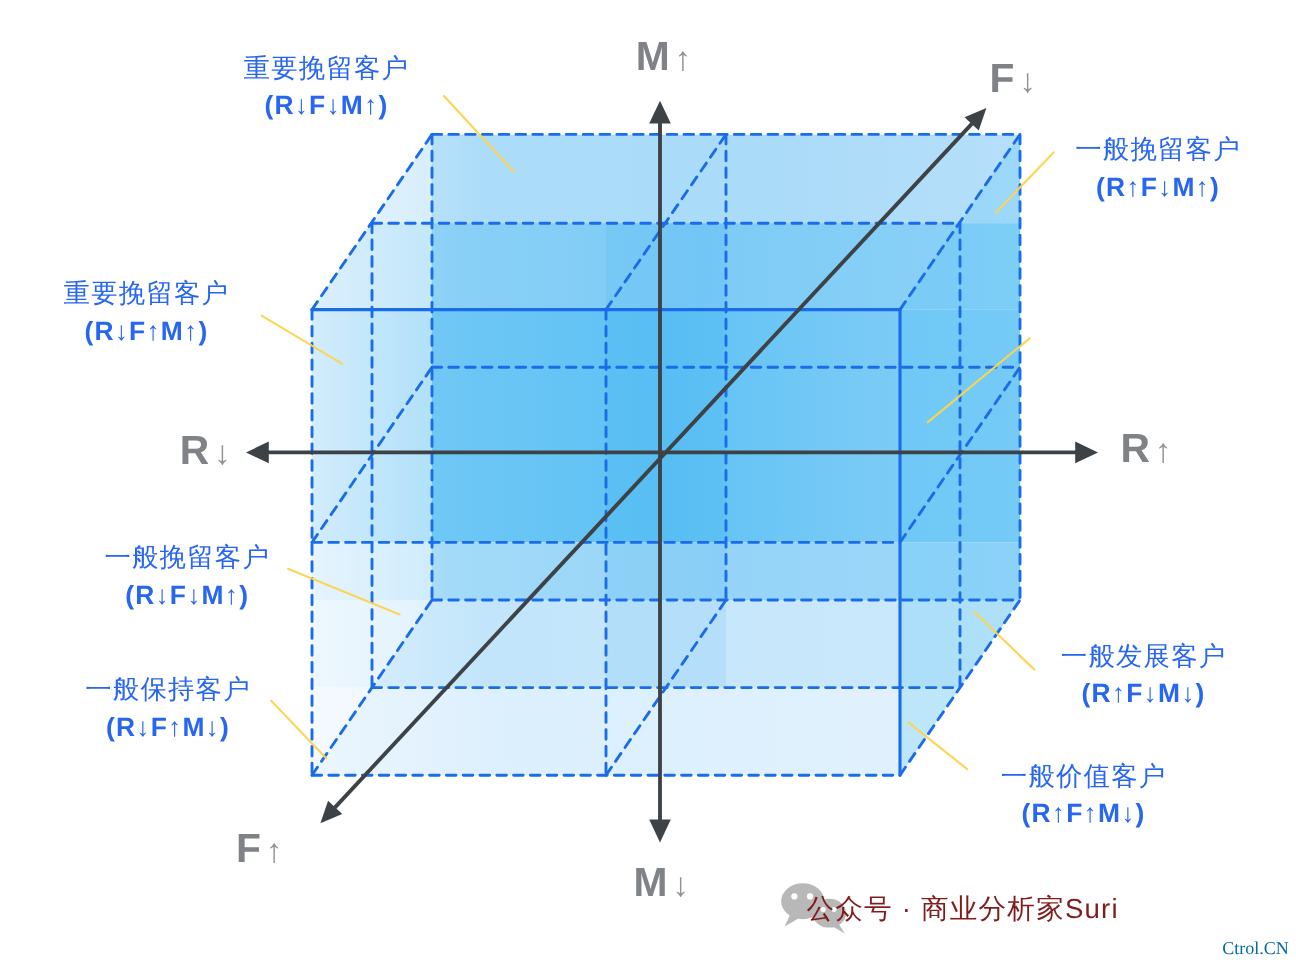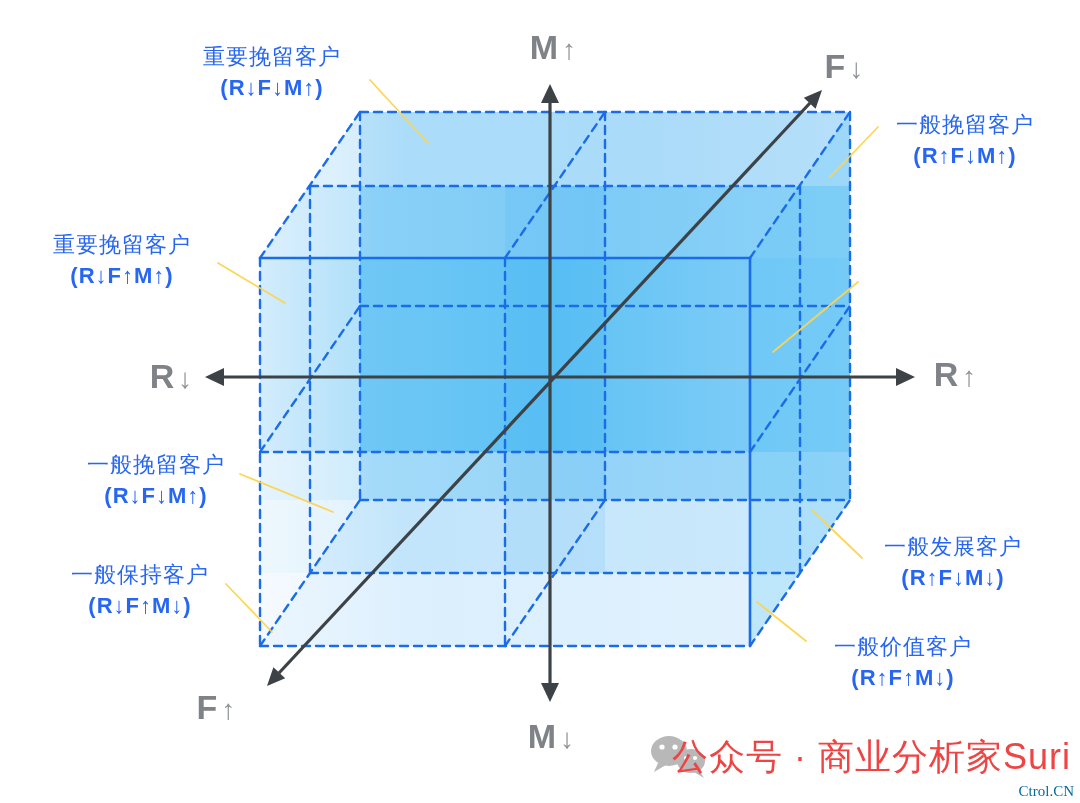--- a/index.html
+++ b/index.html
@@ -17,22 +17,22 @@
   .axis-label .arw{font-size:28px;font-weight:500;color:#8f9397;margin-left:3px;}
   
   .seg{
     position:absolute;transform:translateX(-50%);text-align:center;
     color:#2766f2;white-space:nowrap;
   }
   .seg .t{font-size:22px;font-weight:400;line-height:30px;letter-spacing:1px;}
   .seg .f{font-size:22px;font-weight:600;line-height:32px;letter-spacing:1px;}
   
   .watermark{
-    position:absolute;left:672px;top:738px;color:#ef4444;
-    font-size:36px;line-height:38px;letter-spacing:1px;white-space:nowrap;
+    position:absolute;left:672px;top:738px;color:#7f1d1d;
+    font-size:23px;line-height:38px;letter-spacing:1px;white-space:nowrap;
   }
   .footer-red{
     position:absolute;right:6px;top:783px;color:#0369a1;
     font-family:"Liberation Serif","DejaVu Serif",serif;font-size:15px;line-height:16px;
   }
 </style>
 </head>
 <body>
 
 <div class="stage">

